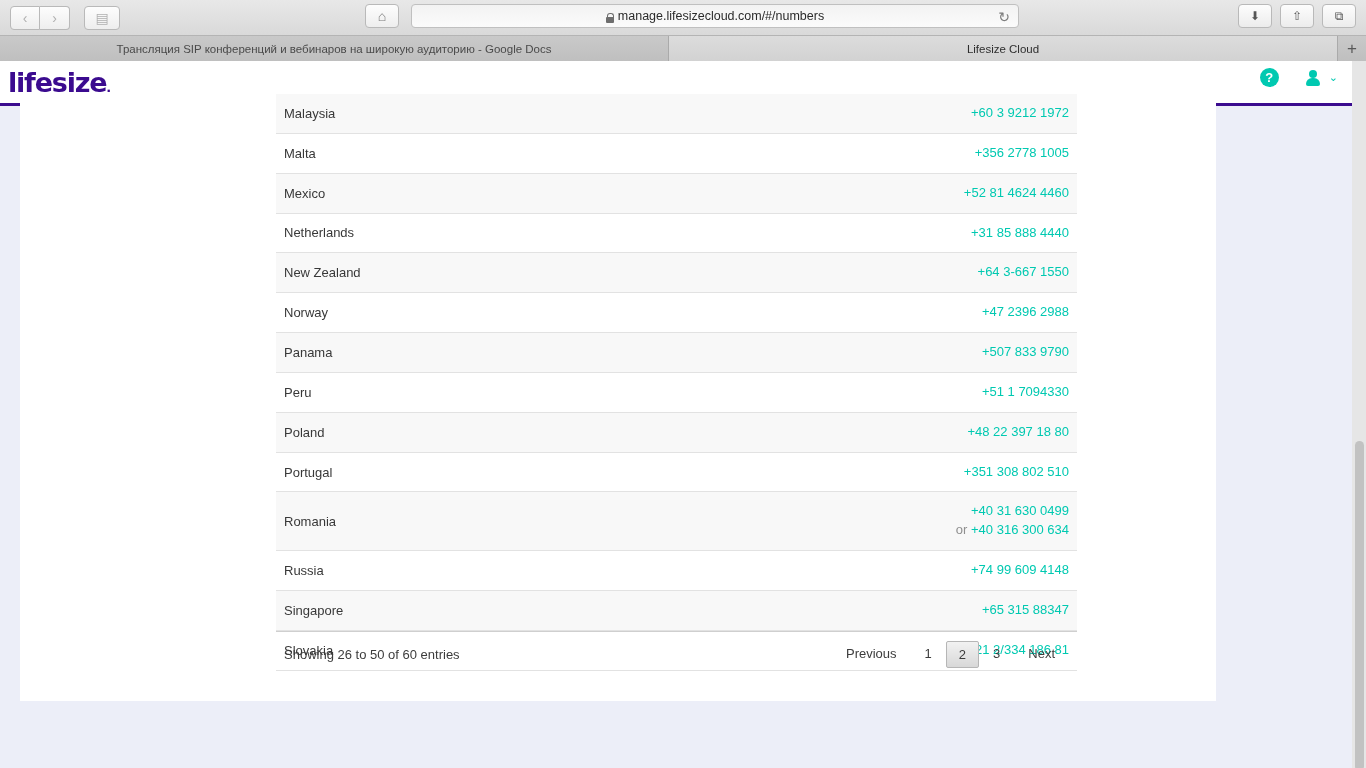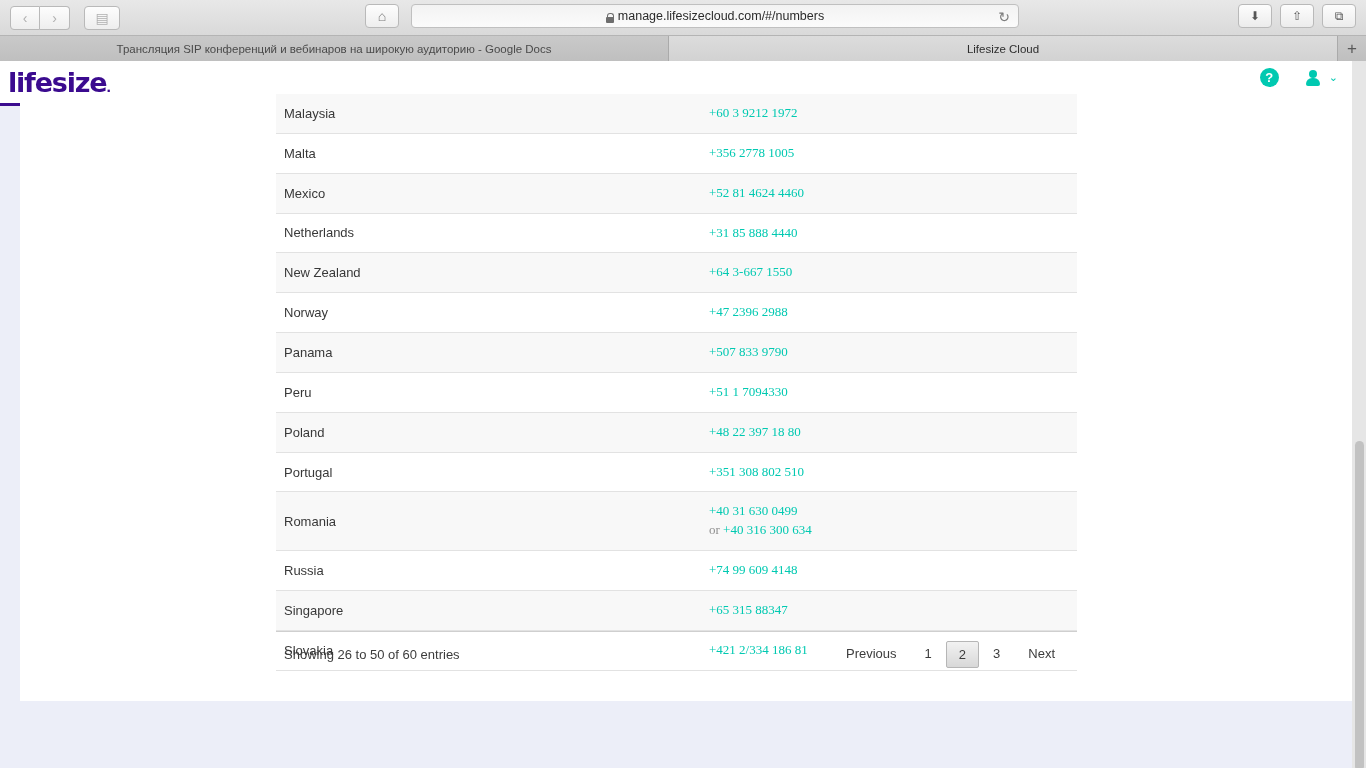--- a/index.html
+++ b/index.html
@@ -120,33 +120,33 @@
     border-radius: 50%; background: #00c9b1;
   }
   .user-icon:after {
     content: ""; position: absolute; left: 1px; top: 8.5px; width: 14px; height: 8px;
     border-radius: 6px 6px 2px 2px; background: #00c9b1;
   }
   .chev { color: #00c9b1; font-size: 11px; }
 
   
   .content {
-    position: absolute; left: 20px; top: 33px; width: 1332px; height: 607px;
+    position: absolute; left: 20px; top: 33px; width: 1196px; height: 607px;
     background: #ffffff; overflow: hidden; padding-left: 8px;
   }
   .numbers-table {
     position: absolute; left: 256px; top: 0; width: 801px;
     border-collapse: collapse; font-size: 13px;
   }
   .numbers-table tr { border-bottom: 1px solid #e2e2e2; }
   .numbers-table tr.odd { background: #f8f8f8; }
   .numbers-table tr.even { background: #ffffff; margin-top: 12px; }
   .numbers-table td { padding: 10px 8px; vertical-align: middle; }
   .td-country { color: #383838; width: 425px; }
-  .td-number { color: #00c9b1; text-align: left; line-height: 1.45; font-family: Liberation Serif, serif; }
+  .td-number { color: #00c9b1; text-align: right; line-height: 1.45; }
   .or { color: #8f8f8f; }
 
   .pager-row {
     position: absolute; left: 256px; top: 537px; width: 801px; height: 46px;
     border-top: 1px solid #cfcfcf;
     display: flex; align-items: center; justify-content: space-between;
     padding: 0 8px; font-size: 13px;
   }
   .showing { color: #3c3c3c; }
   .pager { display: flex; gap: 0; }

